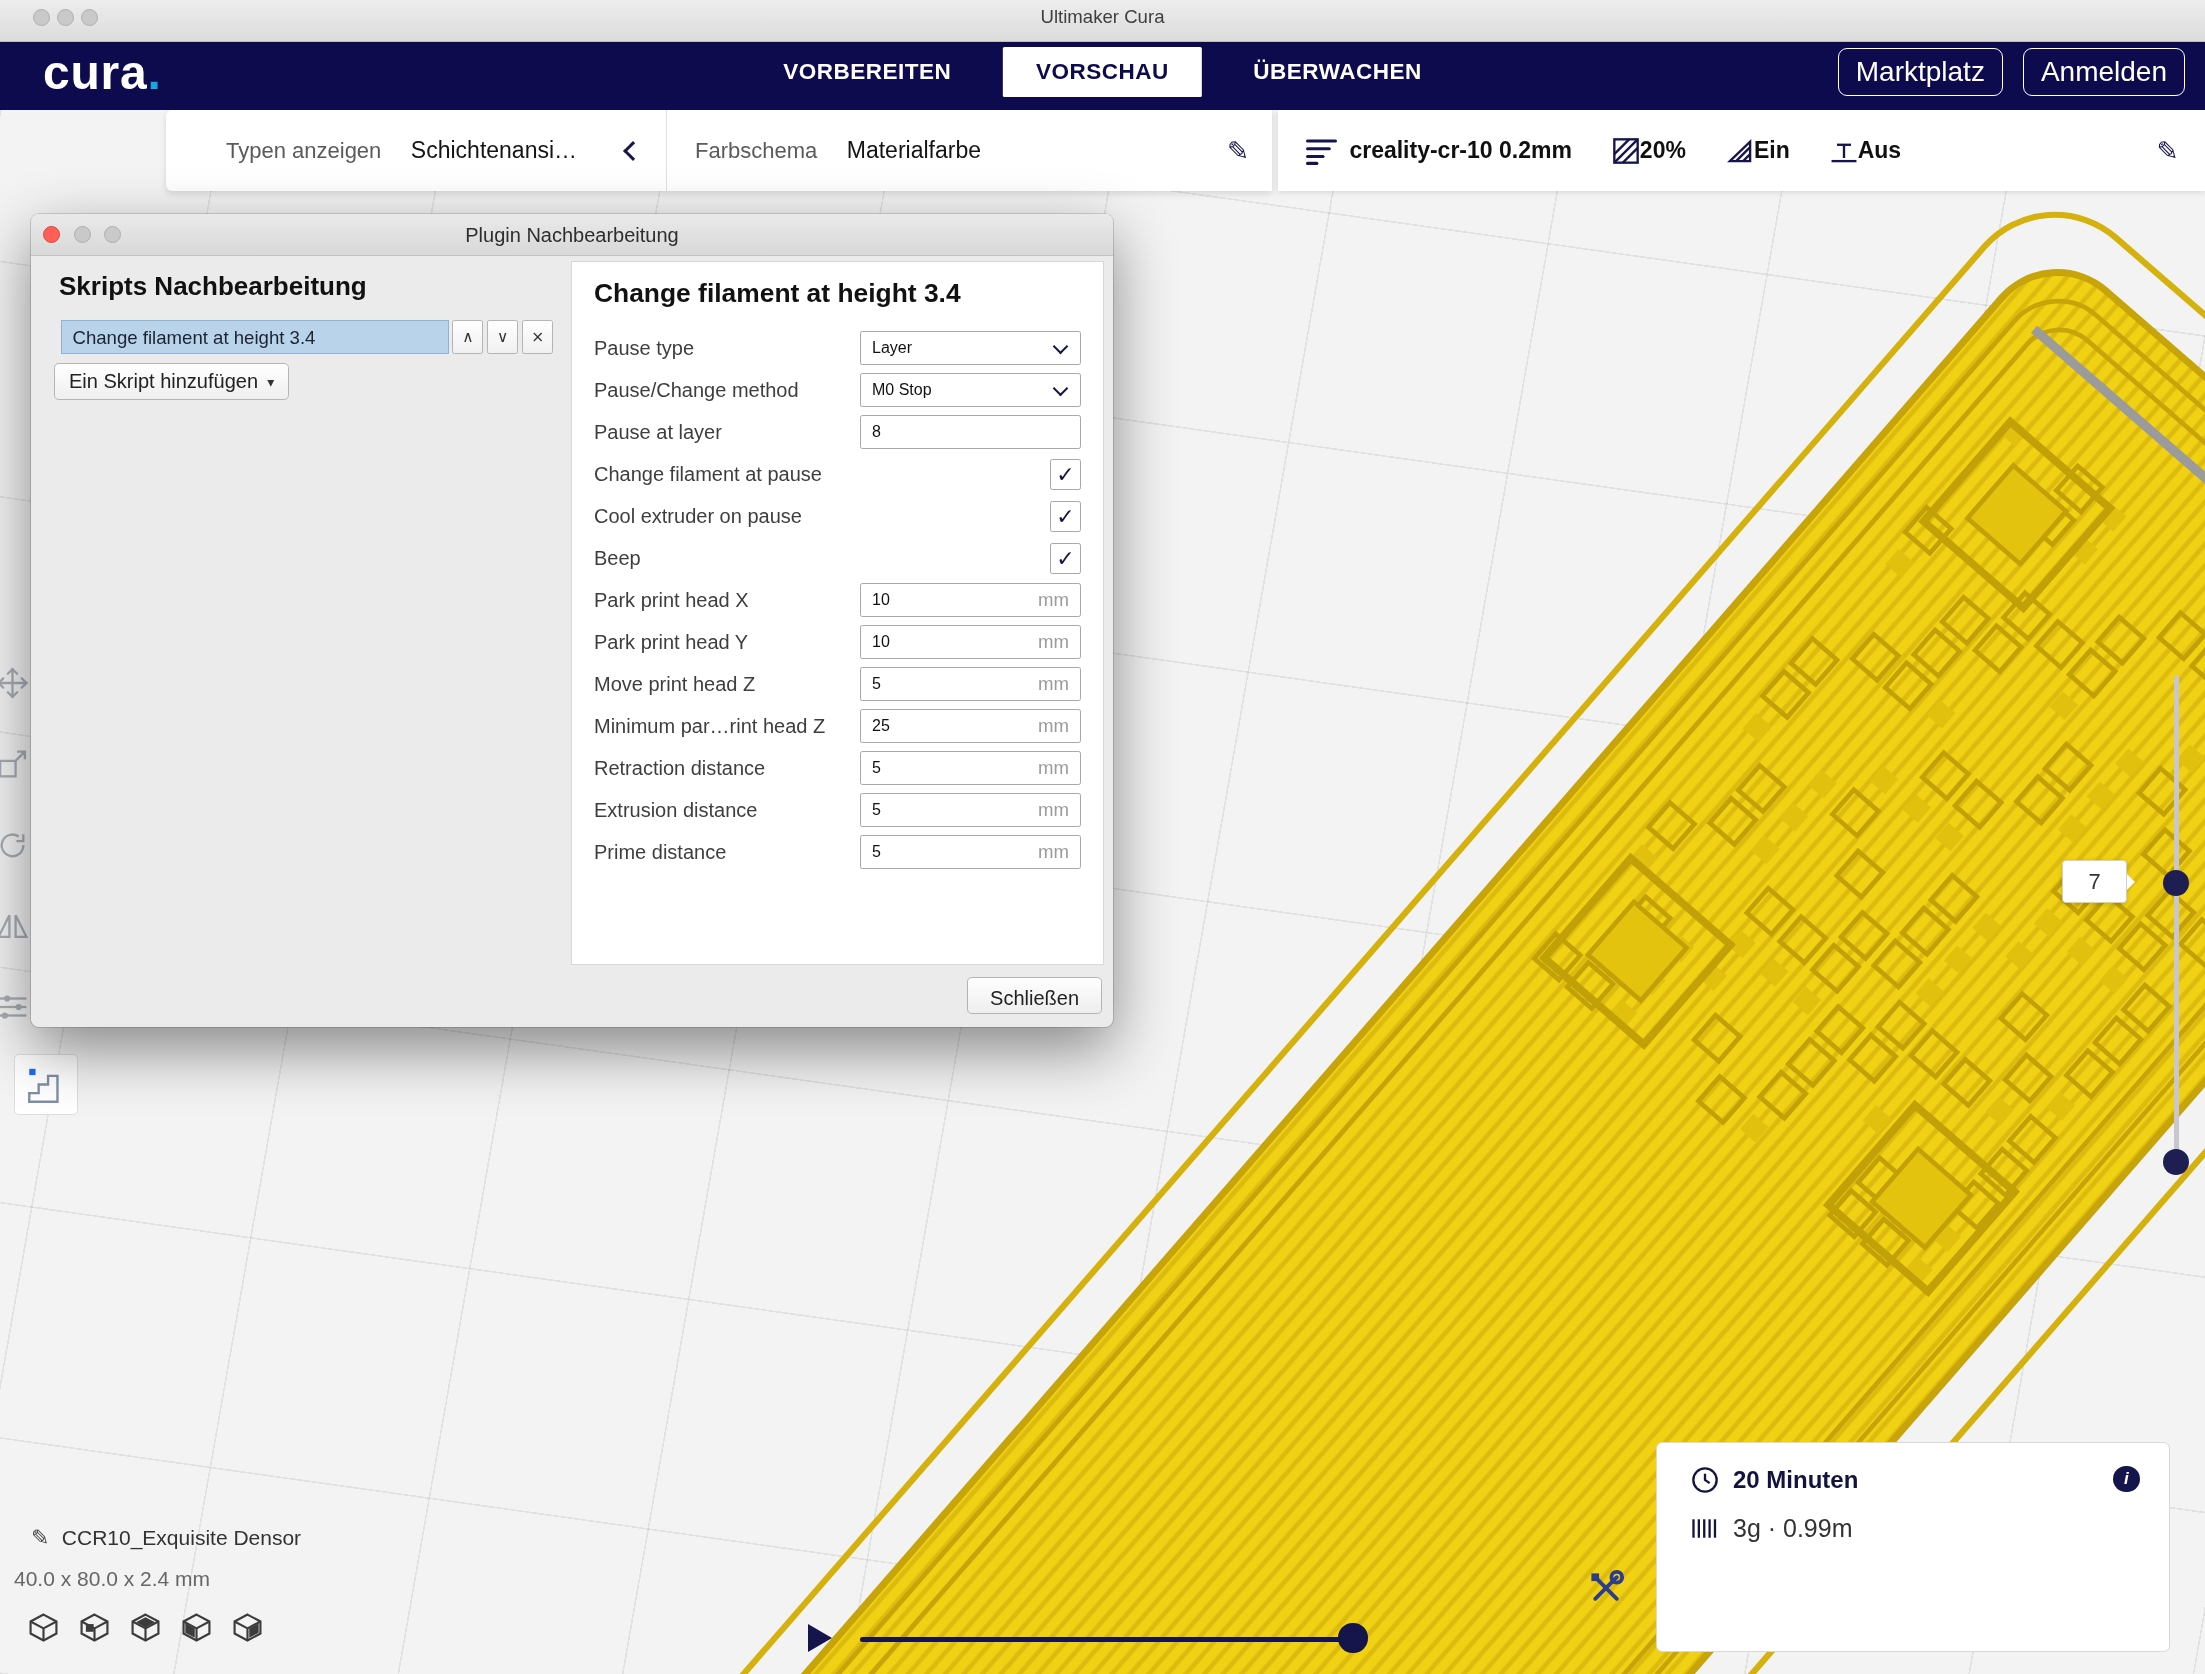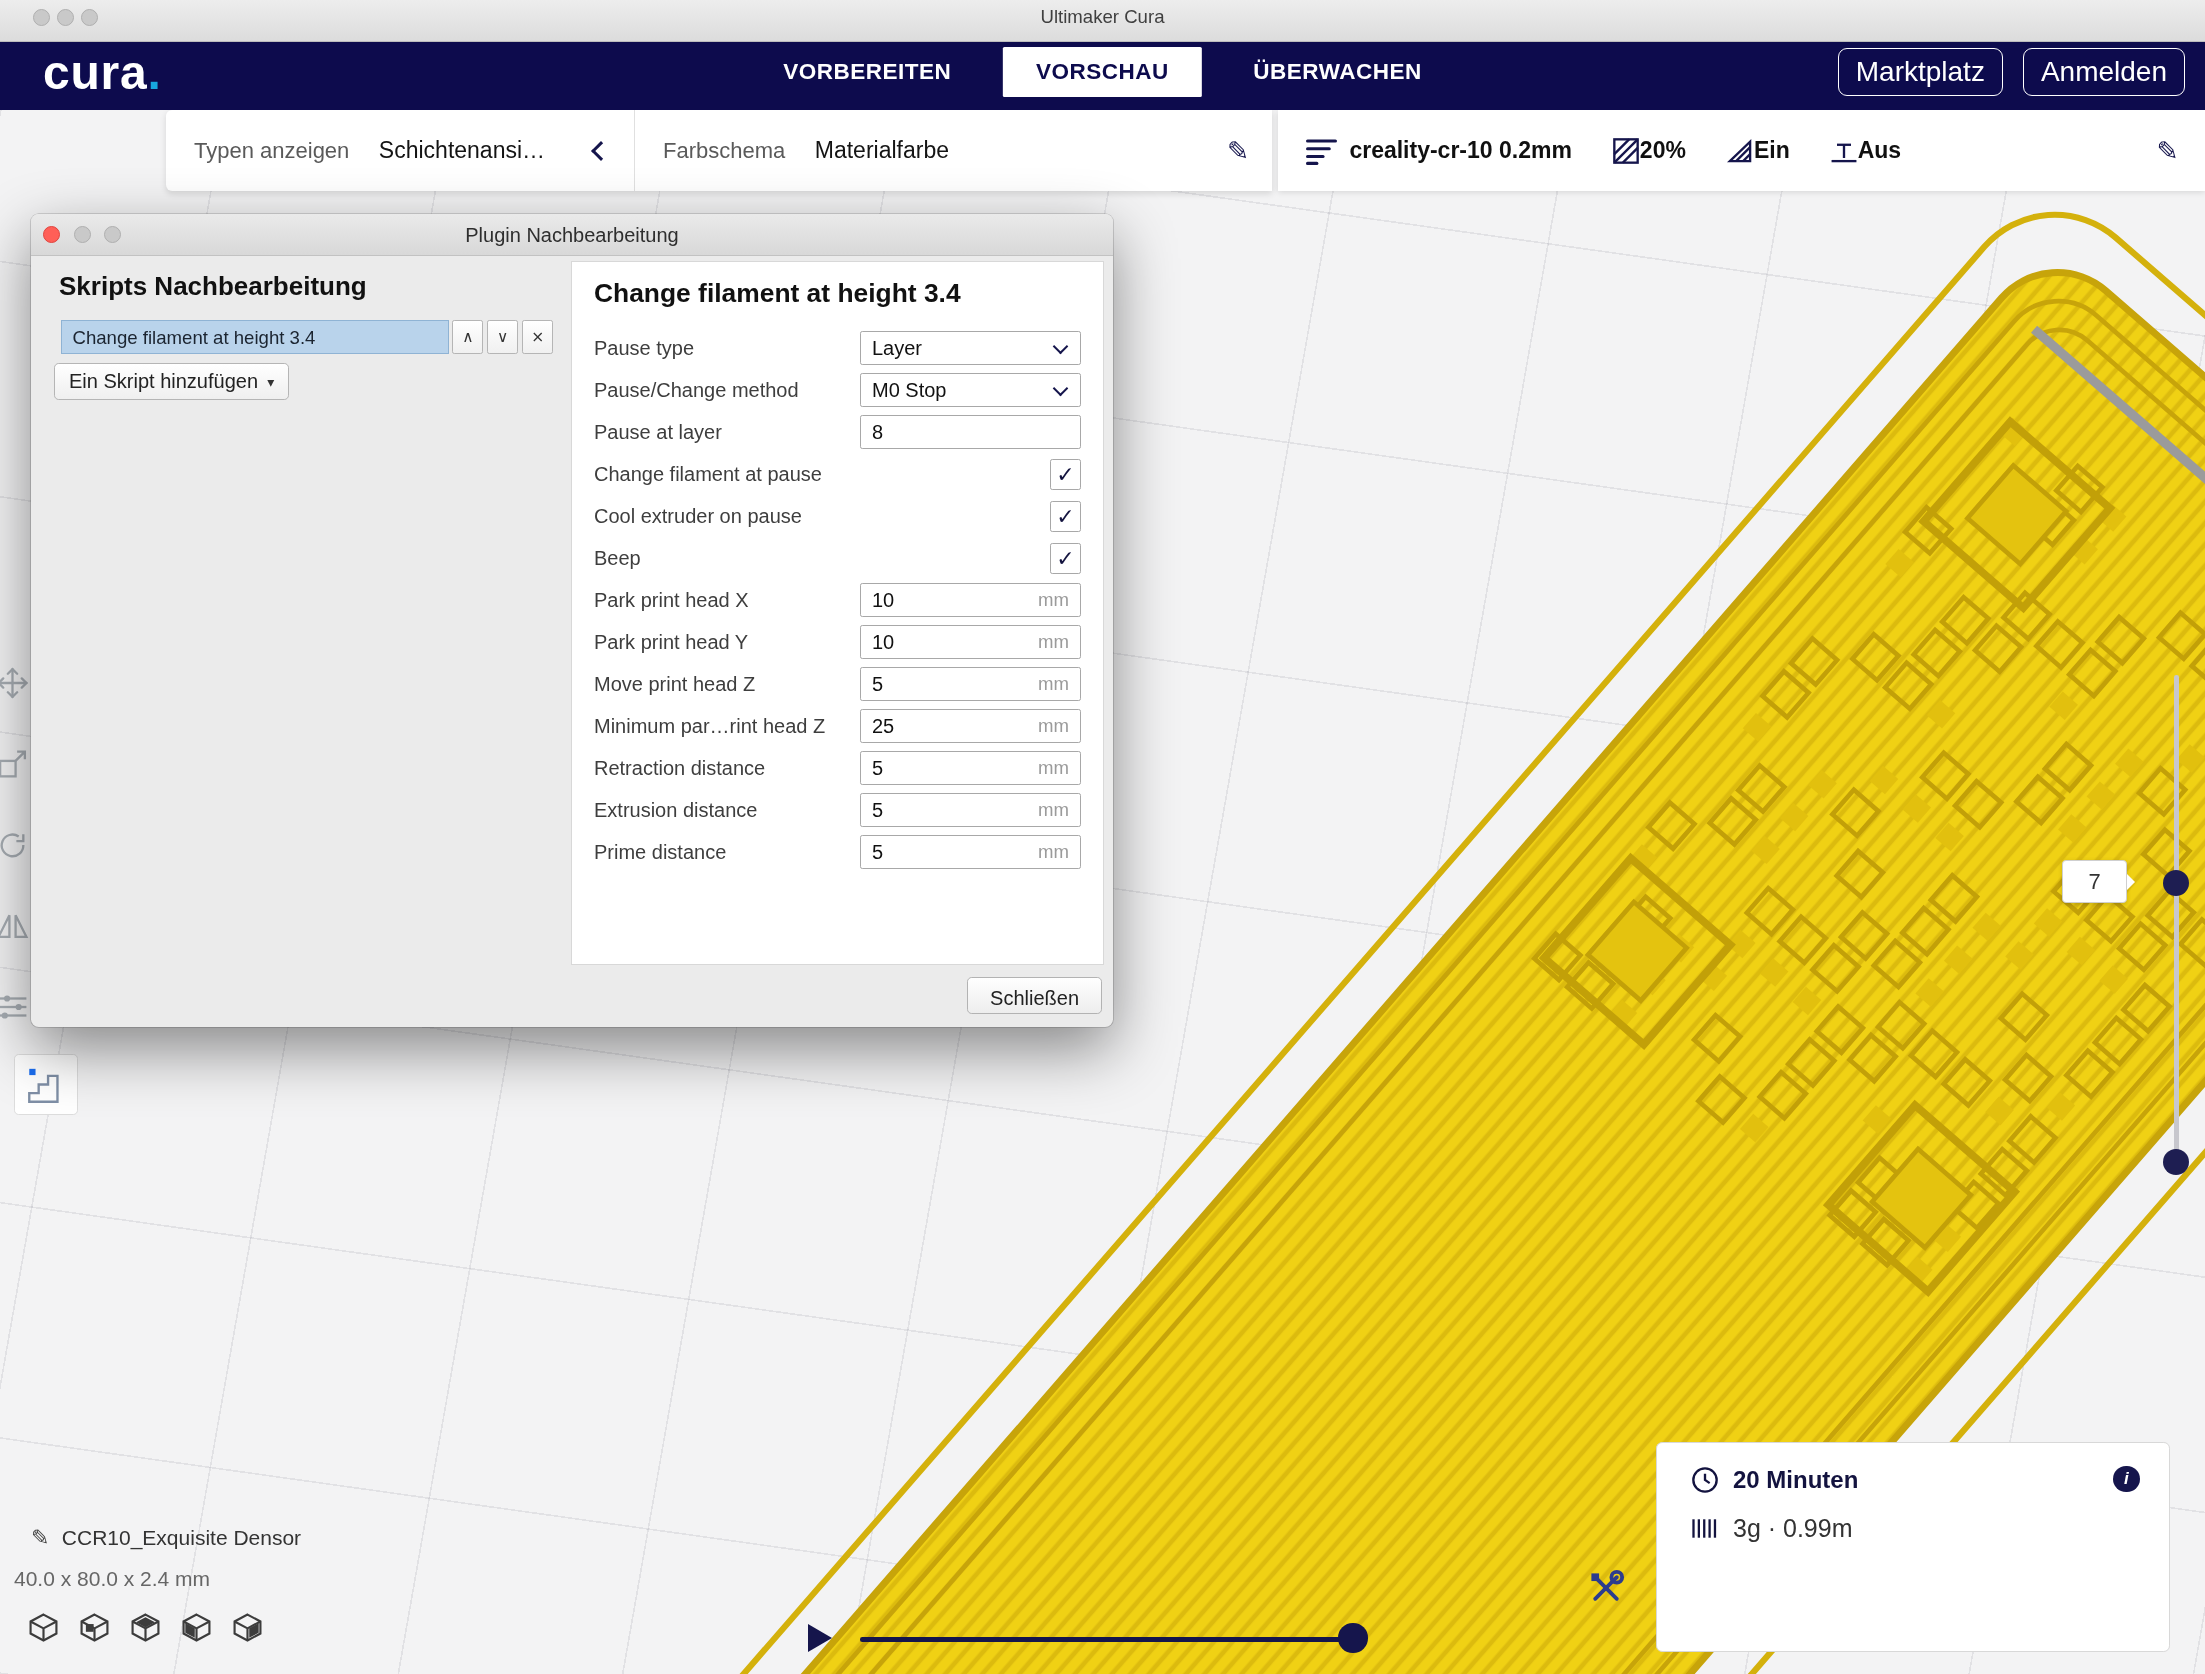--- a/index.html
+++ b/index.html
@@ -25,21 +25,21 @@
   .logo-dot { color:#17a7e0; }
   .tabs { position:absolute; left:50%; transform:translateX(-50%); top:0; height:100%;
     display:flex; align-items:center; gap:18.6px; }
   .tab { padding:11.6px 33px; color:#fff; font-size:22.5px; font-weight:600; letter-spacing:0.5px; white-space:nowrap; }
   .tab.active { background:#ffffff; color:#0d0b4d; border-radius:1.6px; }
   .header-actions { position:absolute; right:20px; top:50%; transform:translateY(-50%); display:flex; gap:20px; }
   .hbtn { border:1.6px solid #ffffff; border-radius:9px; padding:7px 17px; color:#fff; font-size:28px; white-space:nowrap; }
 
   
   .toolbar-panel { position:absolute; top:110px; height:81px; background:#fff; z-index:30;
-    display:flex; align-items:center; box-shadow:0 2.3px 6.2px rgba(0,0,0,0.12); }
+    display:flex; align-items:center; box-shadow:0 2.3px 6.2px rgba(0,0,0,0.12);padding-left:32px; }
   .tp1 { left:166px; width:1106px; border-radius:6.2px 0 0 6.2px; }
   .tp2 { left:1278px; width:927px; }
   .sectionA { width:469px; height:100%; display:flex; align-items:center; border-right:0.8px solid #e0e0e0; }
   .sectionB { flex:1; height:100%; display:flex; align-items:center; }
   .tb-label { color:#5a5a5a; font-size:22px; margin-left:28px; white-space:nowrap; }
   .tb-value { color:#141414; font-size:23px; font-weight:500; margin-left:29.5px; white-space:nowrap; }
   .chevL { margin-left:auto; margin-right:26.4px; width:14px; height:14px;
     border-left:3.1px solid #15154c; border-bottom:3.1px solid #15154c; transform:rotate(45deg); }
   .pencil { font-family:"DejaVu Sans",sans-serif; font-size:26.4px; color:#15154c; }
   .sectionB .pencil { margin-left:auto; margin-right:23px; }
@@ -127,21 +127,21 @@
     font-size:20px; color:#222; }
   .dd-arrow { font-size:14px; color:#333; font-family:"DejaVu Sans",sans-serif; }
   .settings-panel { position:absolute; left:540px; top:47px; width:533px; height:704px; background:#fff;
     border:0.8px solid #d8d8d8; }
   .settings-heading { position:absolute; left:22px; top:15.5px; font-size:26.4px; font-weight:700; color:#111; white-space:nowrap; }
   .fields { position:absolute; top:65px; left:22px; right:22px; }
   .field-row { display:flex; align-items:center; height:42px; }
   .field-label { flex:1; font-size:20px; color:#3e3e3e; white-space:nowrap; overflow:hidden; }
   .selectbox, .inputbox { width:221px; height:34px; border:0.8px solid #a8a8a8; border-radius:2.3px; background:#fff;
     display:flex; align-items:center; padding:0 11px; position:relative; }
-  .select-value, .input-value { font-size:20px; color:#111; }
+  .select-value, .input-value { font-size:16px; color:#111; }
   .sel-chevron { position:absolute; right:14px; top:9.3px; width:11px; height:11px;
     border-right:2.3px solid #15154c; border-bottom:2.3px solid #15154c; transform:rotate(45deg); }
   .unit { margin-left:auto; font-size:18.6px; color:#9b9b9b; }
   .checkbox { width:31px; height:31px; border:0.8px solid #a8a8a8; border-radius:2.3px; background:#fff;
     display:flex; align-items:center; justify-content:center; }
   .check { font-size:22px; font-weight:700; color:#14143f; font-family:"DejaVu Sans",sans-serif; }
   .close-btn { position:absolute; right:11px; top:763px; height:37px; padding:9px 22px;
     background:linear-gradient(#fff,#ededed); border:0.8px solid #b3b3b3; border-radius:4.7px;
     font-size:20px; color:#222; font-family:inherit; }
 </style>

